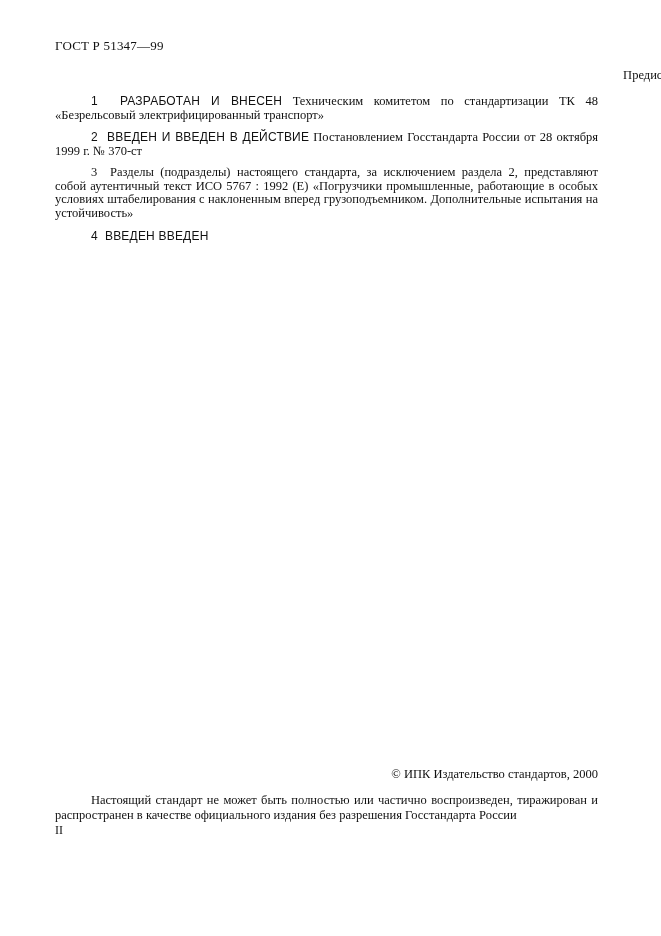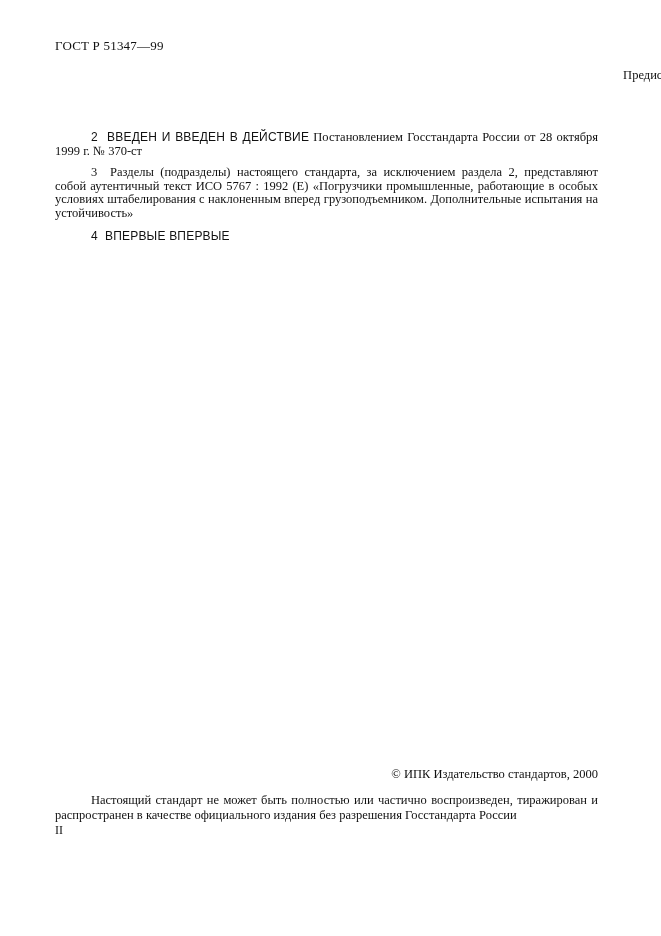--- a/index.html
+++ b/index.html
@@ -84,26 +84,27 @@
   </style>
 </head>
 <body>
 
 <div class="page">
 
   <div class="header">ГОСТ Р 51347—99</div>
 
   <div class="title">Предисловие</div>
 
+  <div class="para p1"><span class="lead">1</span><span class="lead">&nbsp;&nbsp;</span><span class="lead">РАЗРАБОТАН И ВНЕСЕН</span> <span>Техническим комитетом по стандартизации ТК 48 «Безрельсовый электрифицированный транспорт»</span></div>
 
   <div class="para p2"><span class="lead">2</span><span class="lead">&nbsp;&nbsp;</span><span class="lead">ВВЕДЕН И ВВЕДЕН В ДЕЙСТВИЕ</span> <span>Постановлением Госстандарта России от 28 октября 1999 г. № 370-ст</span></div>
 
   <div class="para p3"><span>3</span><span>&nbsp;&nbsp;</span><span>Разделы (подразделы) настоящего стандарта, за исключением раздела 2, представляют собой аутентичный текст ИСО 5767 : 1992 (Е) «Погрузчики промышленные, работающие в особых усло­виях штабелирования с наклоненным вперед грузоподъемником. Дополнительные испытания на устойчивость»</span></div>
 
-  <div class="para p4"><span class="lead">4</span><span class="lead">&nbsp;&nbsp;</span><span class="lead">ВПЕРВЫЕ ВПЕРВЫЕ</span></div>
+  <div class="para p4"><span class="lead">4</span><span class="lead">&nbsp;&nbsp;</span><span class="lead">ВВЕДЕН ВВЕДЕН</span></div>
 
   <div class="copyright">© ИПК Издательство стандартов, 2000</div>
 
   <div class="notice">Настоящий стандарт не может быть полностью или частично воспроизведен, тиражирован и распространен в качестве официального издания без разрешения Госстандарта России</div>
 
   <div class="pagenum">II</div>
 
 </div>
 
 </body></html>

